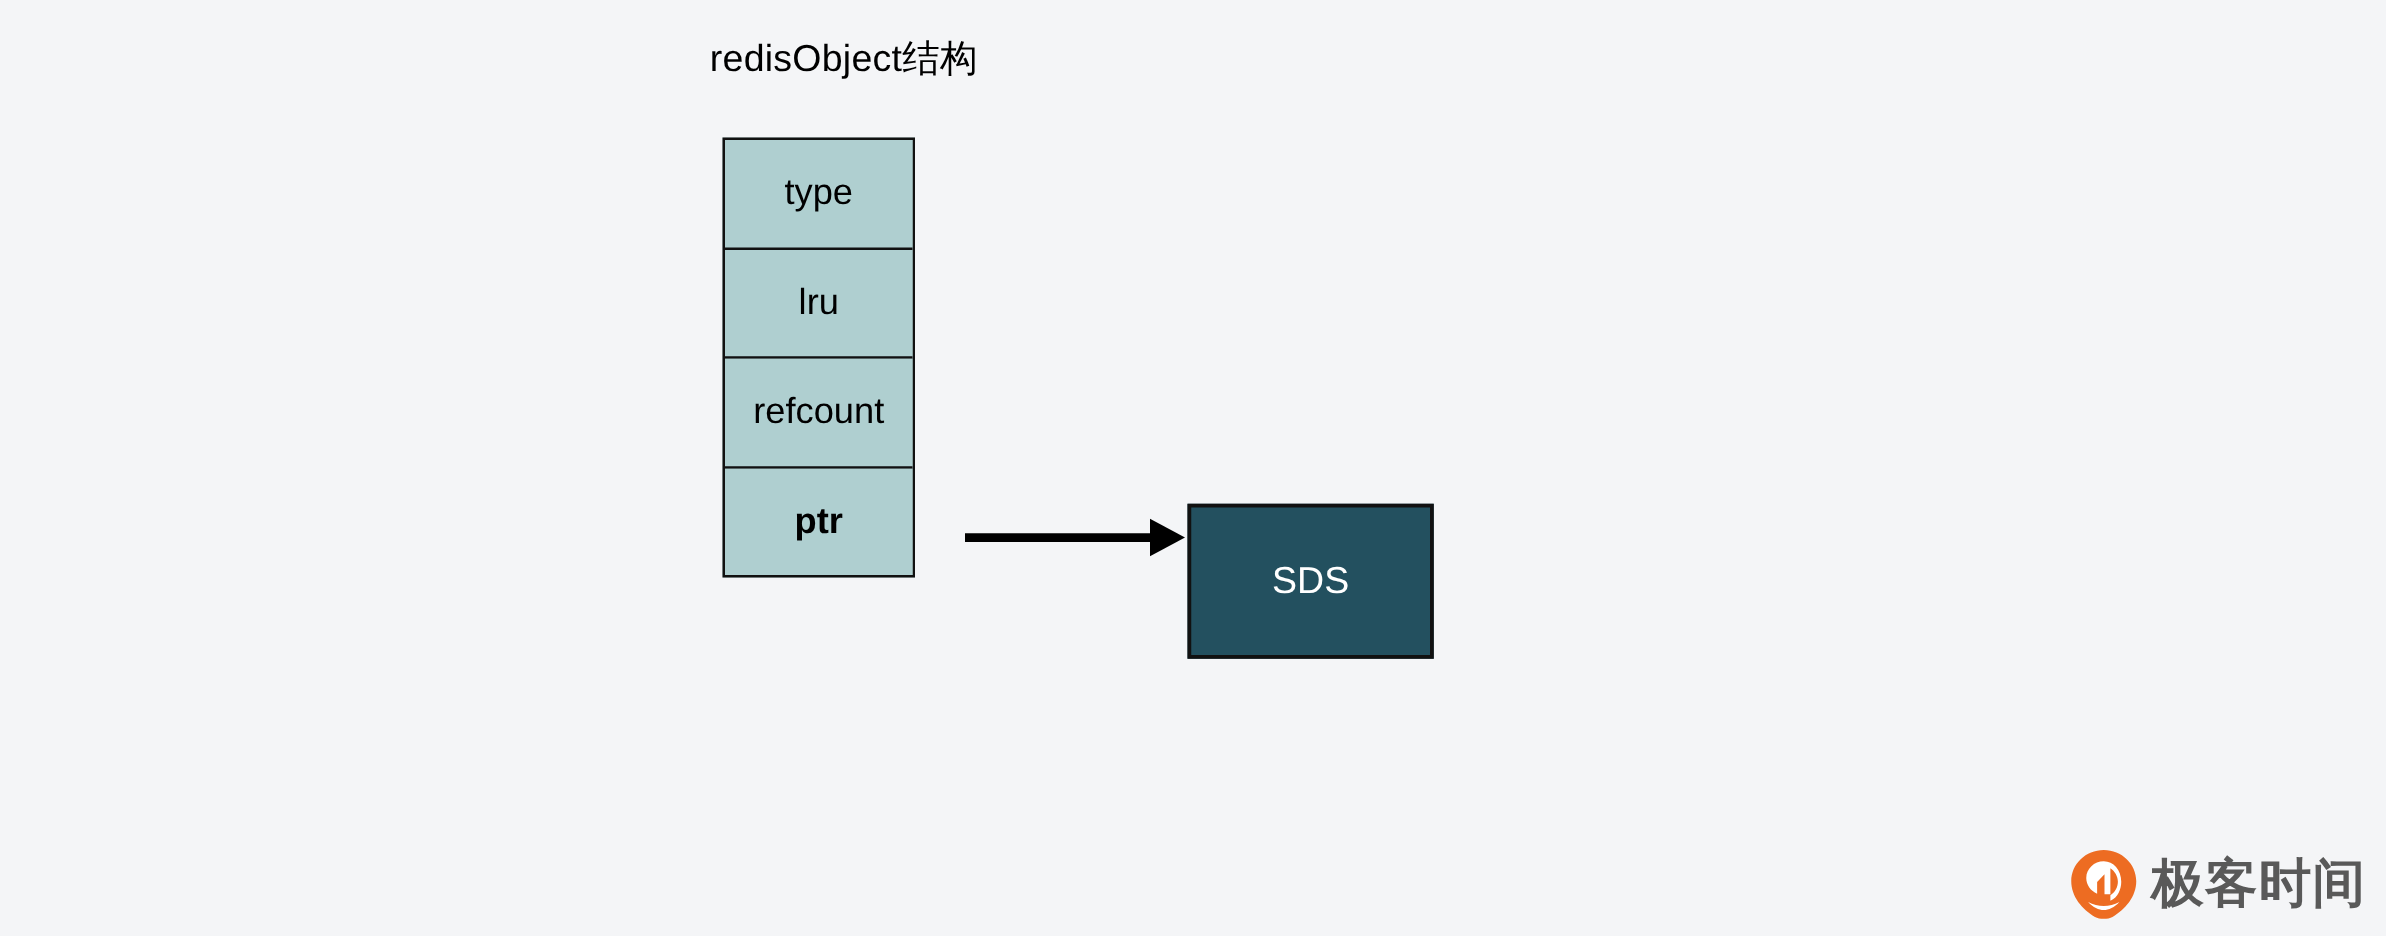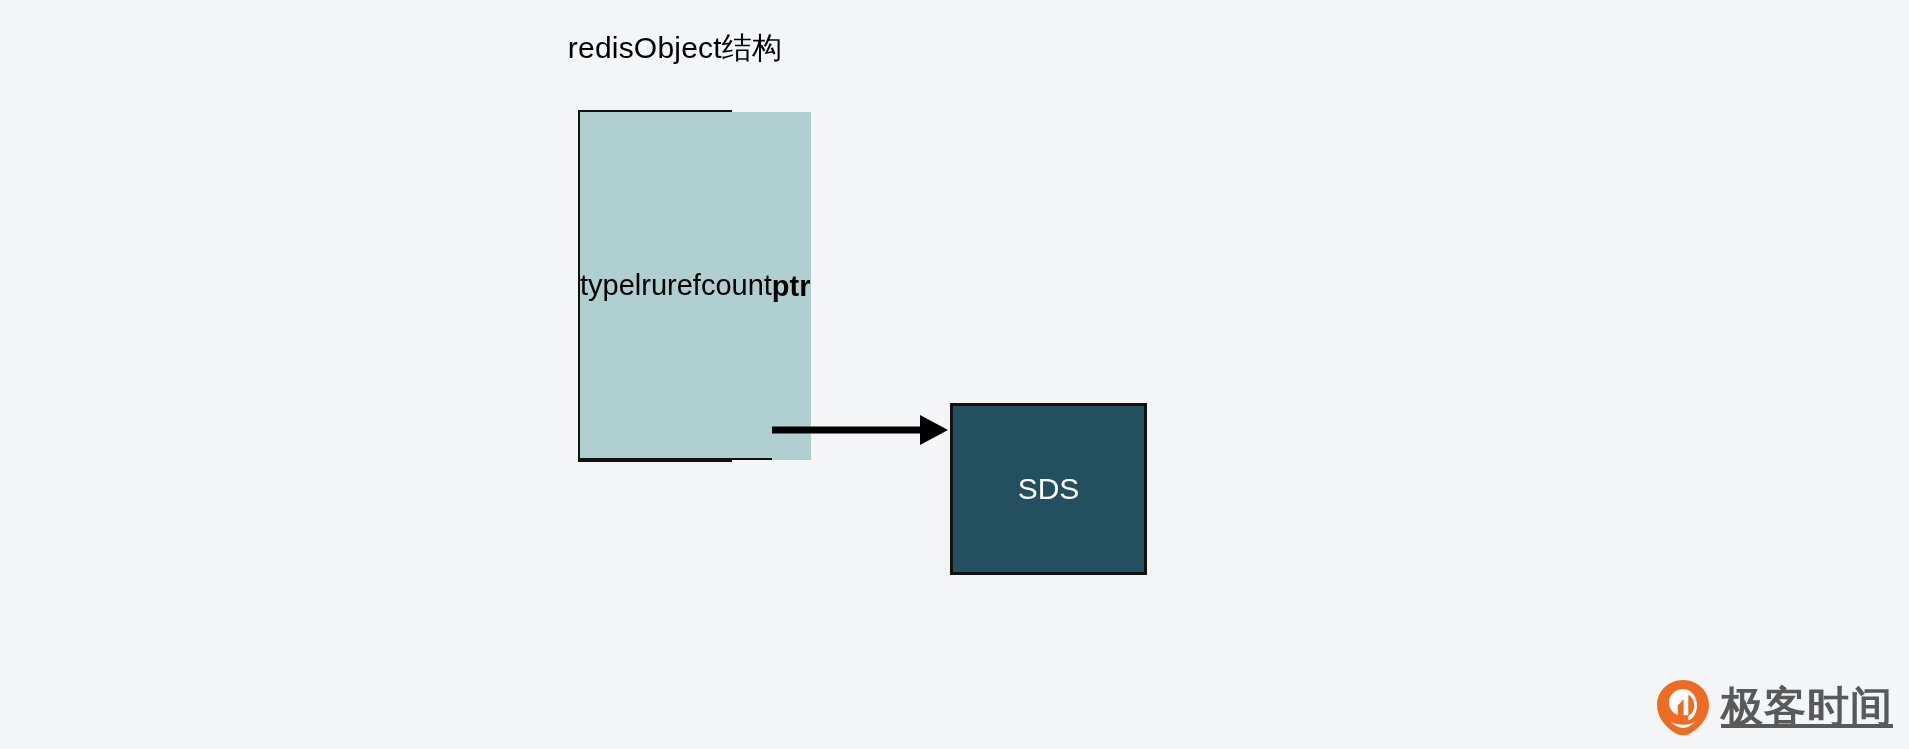--- a/index.html
+++ b/index.html
@@ -41,21 +41,21 @@
   .struct-table {
     position: absolute;
     left: 578px;
     top: 110px;
     width: 154px;
     height: 352px;
     box-sizing: border-box;
     border: 2px solid #111111;
     background: #afcfd0;
     display: flex;
-    flex-direction: row;
+    flex-direction: column;
   }
   .struct-row {
     flex: 1 1 0;
     box-sizing: border-box;
     border-bottom: 2px solid #111111;
     background: #afcfd0;
     display: flex;
     align-items: center;
     justify-content: center;
     color: #000000;
@@ -76,21 +76,21 @@
     height: 749px;
     pointer-events: none;
   }
 
   
   .sds-box {
     position: absolute;
     left: 950px;
     top: 403px;
     width: 197px;
-    height: 172px;
+    height: 124px;
     box-sizing: border-box;
     border: 3px solid #111111;
     background: #23505f;
     display: flex;
     align-items: center;
     justify-content: center;
     color: #ffffff;
     font-size: 30px;
     line-height: 1;
   }
@@ -110,21 +110,20 @@
     height: 58px;
     flex: 0 0 auto;
   }
   .watermark-text {
     font-size: 42px;
     line-height: 1;
     color: #595959;
     letter-spacing: 1px;
     font-weight: 700;
     white-space: nowrap;
-    text-decoration: underline;
   }
 </style>
 </head>
 <body>
 
 <div id="canvas">
 
   <div class="diagram-title">redisObject结构</div>
 
   <div class="struct-table">

